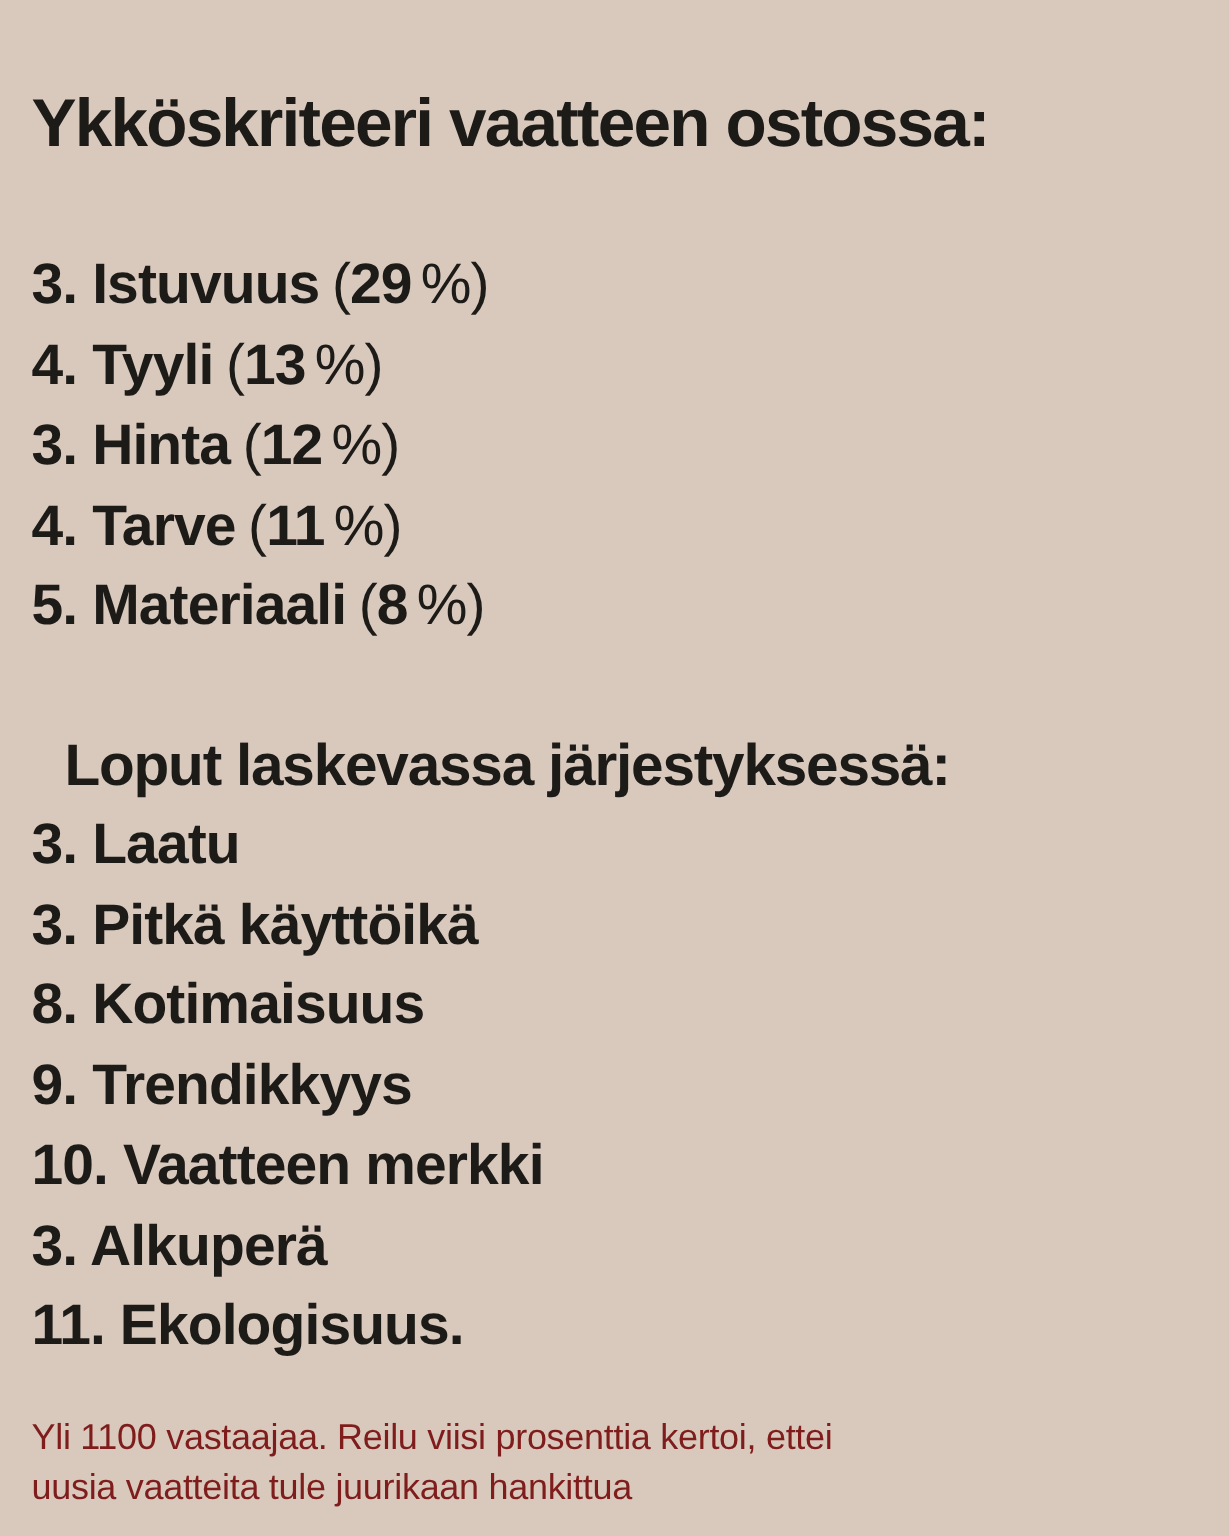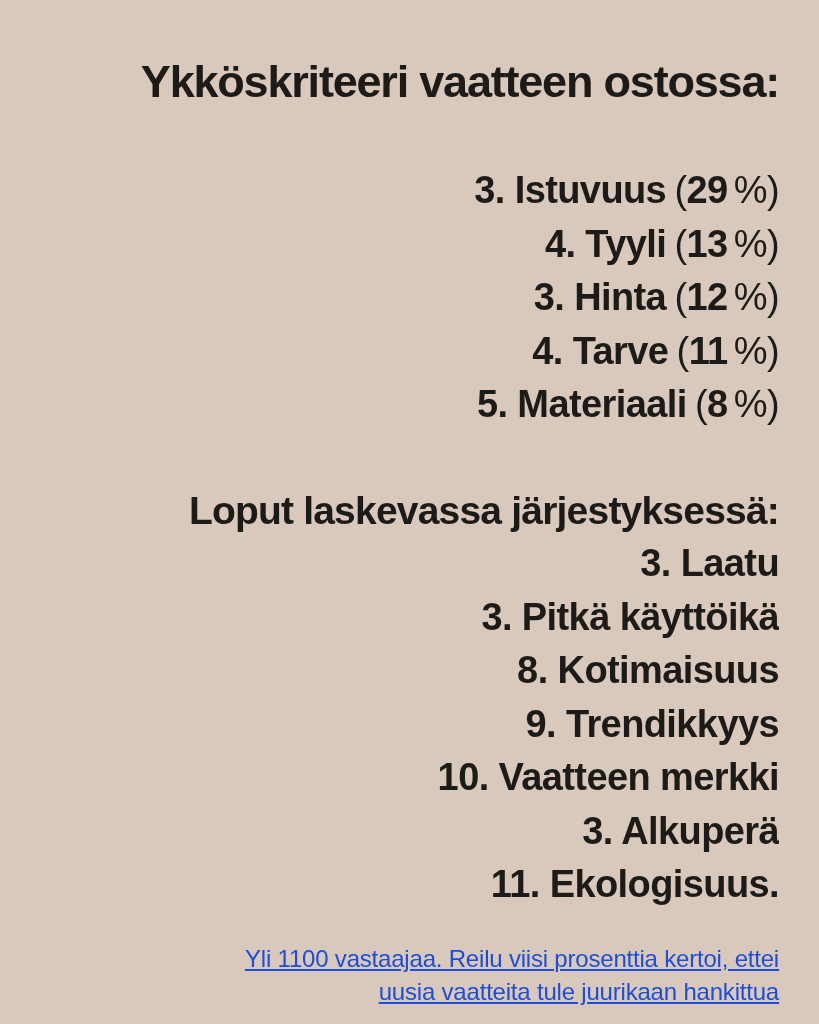--- a/index.html
+++ b/index.html
@@ -8,21 +8,22 @@
     background: #d9c9bd;
   }
   .page {
     position: relative;
     width: 779px;
     height: 1024px;
     overflow: hidden;
     background: #d9c9bd;
     color: #1d1b18;
     font-family: "Liberation Sans", sans-serif;
-    text-align: right;
+    text-align: left;
+    margin-left: 21px;
   }
   .title {
     padding-top: 56px;
     font-size: 45px;
     line-height: 52px;
     font-weight: 700;
     letter-spacing: -1.2px;
   }
   .list-top {
     margin-top: 56px;
@@ -54,22 +55,21 @@
   }
   .list-bottom {
     margin-top: 0;
   }
   .footnote {
     margin-top: 30px;
     font-size: 24px;
     line-height: 33px;
     font-weight: 400;
     letter-spacing: -0.2px;
-    color: #1d4ed8;
-    text-decoration: underline;
+    color: #7f1d1d;
   }
 </style>
 </head>
 <body>
 
 <div class="page">
 
   <div class="title">Ykköskriteeri vaatteen ostossa:</div>
 
   <div class="list-top">

